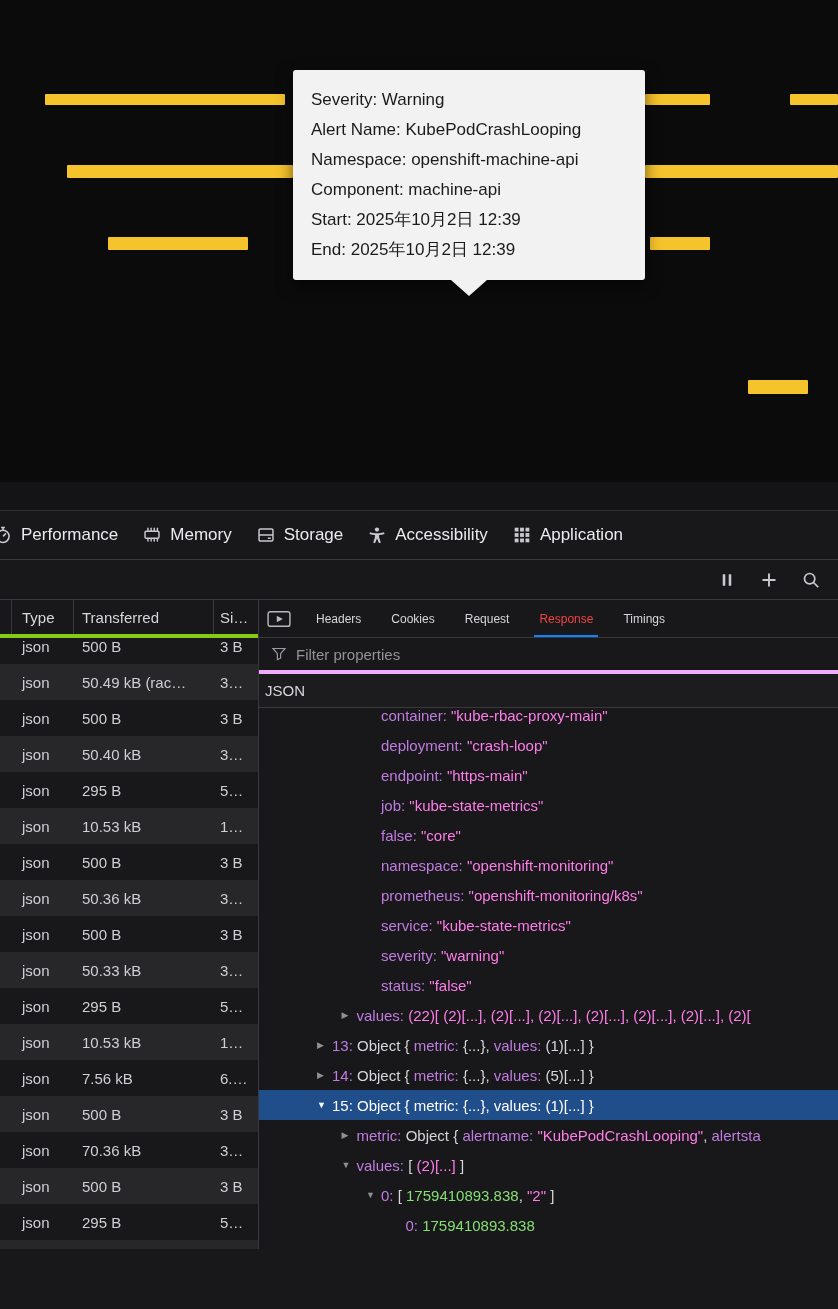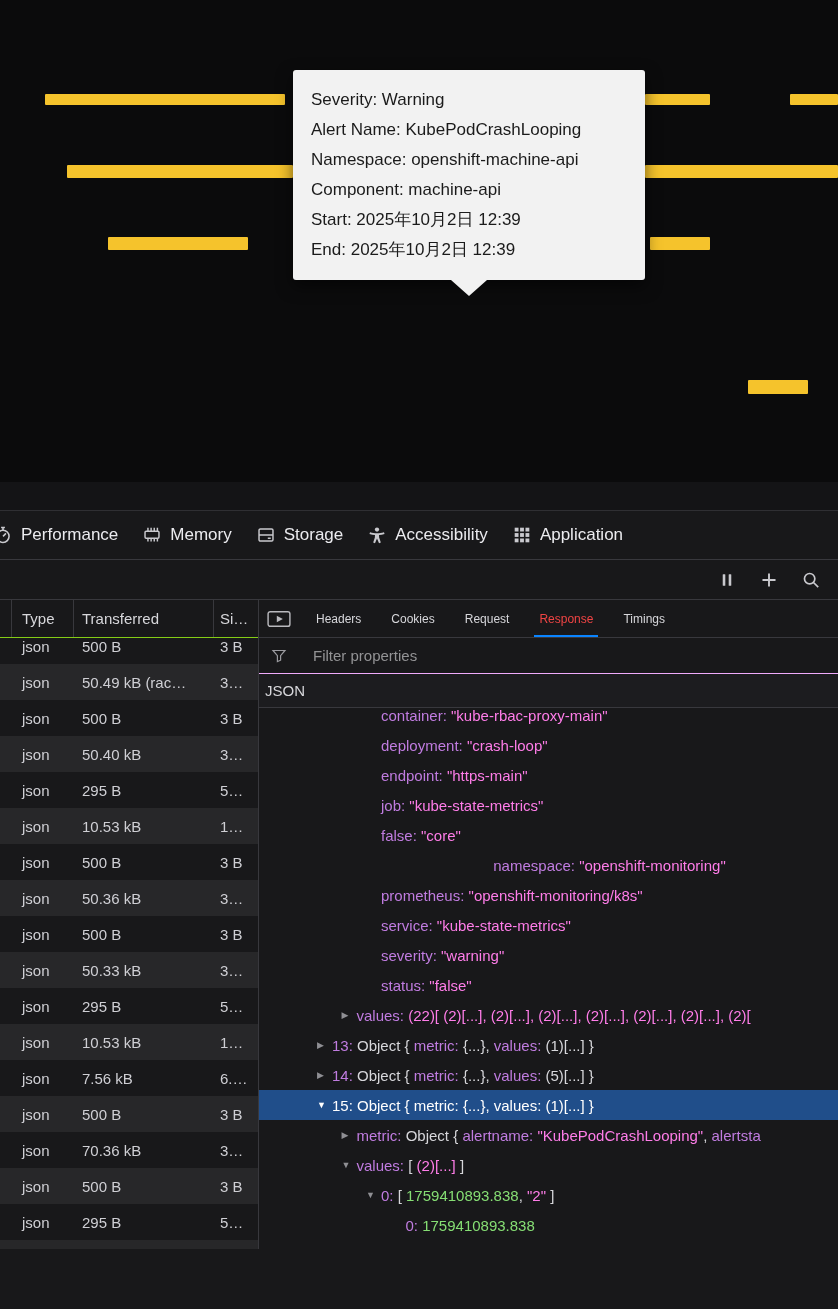--- a/index.html
+++ b/index.html
@@ -28,21 +28,21 @@
   .dt-tab:first-child { margin-left:-6px; }
 
   .dt-toolbar2 { height:40px; flex:0 0 40px; border-bottom:1px solid #38383d; display:flex;
     align-items:center; justify-content:flex-end; gap:16px; padding-right:14px; }
   .tb-btn { width:26px; height:26px; display:flex; align-items:center; justify-content:center; color:#d7d7db; }
 
   .dt-main { flex:1; display:flex; overflow:hidden; }
 
   
   .net-table { width:259px; flex:0 0 259px; border-right:1px solid #38383d; display:flex; flex-direction:column; overflow:hidden; }
-  .net-header { height:38px; flex:0 0 38px; display:flex; align-items:stretch; border-bottom:1px solid #84cc16;
+  .net-header { height:38px; flex:0 0 38px; display:flex; align-items:stretch; border-bottom:4px solid #84cc16;
     color:#d7d7db; font-size:15px; }
   .hsliver { width:12px; border-right:1px solid #38383d; }
   .net-hcell { display:flex; align-items:center; padding-left:10px; border-right:1px solid #38383d;
     white-space:nowrap; overflow:hidden; }
   .net-hcell.c0 { width:62px; }
   .net-hcell.c1 { width:140px; padding-left:8px; }
   .net-hcell.c2 { flex:1; padding-left:6px; border-right:none; }
   .net-rows { flex:1; overflow:hidden; }
   .net-rows-inner { margin-top:-10px; }
   .net-row { height:36px; display:flex; align-items:center; color:#cfcfd4; font-size:15px; }
@@ -54,22 +54,22 @@
 
   
   .detail { flex:1; display:flex; flex-direction:column; overflow:hidden; }
   .d-tabbar { height:38px; flex:0 0 38px; display:flex; align-items:stretch; border-bottom:1px solid #38383d;
     color:#d7d7db; font-size:12px; }
   .d-lead { width:24px; height:18px; color:#b9b9be; align-self:center; margin:0 10px 0 8px; display:inline-flex; }
   .d-lead svg { width:100%; height:100%; }
   .d-tab { display:flex; align-items:center; padding:0 5px; margin:0 10px; white-space:nowrap;
     border-bottom:2px solid transparent; border-top:2px solid transparent; cursor:default; }
   .d-tab.active { color:#ef4444; border-bottom-color:#0a84ff; }
-  .filter-row { height:36px; flex:0 0 36px; display:flex; align-items:center; gap:26px; padding-left:12px;
-    border-bottom:1px solid #f0abfc; }
+  .filter-row { height:36px; flex:0 0 36px; display:flex; align-items:center; gap:9px; padding-left:12px;
+    border-bottom:4px solid #f0abfc; }
   .filter-row .icon { width:16px; height:16px; color:#9a9a9f; }
   .filter-input { flex:1; background:transparent; border:none; outline:none; color:#d7d7db; font-size:15px;
     font-family:"Liberation Sans", sans-serif; }
   .filter-input::placeholder { color:#939395; }
   .json-head { height:34px; flex:0 0 34px; display:flex; align-items:center; padding-left:6px;
     border-bottom:1px solid #38383d; color:#d7d7db; font-size:15px; background:#1c1c1f; }
   .tree { flex:1; overflow:hidden; font-size:15px; }
   .tree-inner { margin-top:-8px; }
   .line { height:30px; display:flex; align-items:center; white-space:pre; overflow:hidden; }
   .line.selected { background:#204e8a; }
@@ -334,21 +334,21 @@
         <div class="json-head">
           <span>JSON</span>
         </div>
         <div class="tree">
           <div class="tree-inner">
               <div class="line" style="padding-left: 107px;"><span class="arrow"></span><span class="seg seg-key">container:</span><span class="seg seg-str"> "kube-rbac-proxy-main"</span></div>
               <div class="line" style="padding-left: 107px;"><span class="arrow"></span><span class="seg seg-key">deployment:</span><span class="seg seg-str"> "crash-loop"</span></div>
               <div class="line" style="padding-left: 107px;"><span class="arrow"></span><span class="seg seg-key">endpoint:</span><span class="seg seg-str"> "https-main"</span></div>
               <div class="line" style="padding-left: 107px;"><span class="arrow"></span><span class="seg seg-key">job:</span><span class="seg seg-str"> "kube-state-metrics"</span></div>
               <div class="line" style="padding-left: 107px;"><span class="arrow"></span><span class="seg seg-key">false:</span><span class="seg seg-str"> "core"</span></div>
-              <div class="line" style="padding-left: 107px; justify-content: center;"><span class="arrow"></span><span class="seg seg-key">namespace:</span><span class="seg seg-str"> "openshift-monitoring"</span></div>
+              <div class="line" style="padding-left: 107px;"><span class="arrow"></span><span class="seg seg-key">namespace:</span><span class="seg seg-str"> "openshift-monitoring"</span></div>
               <div class="line" style="padding-left: 107px;"><span class="arrow"></span><span class="seg seg-key">prometheus:</span><span class="seg seg-str"> "openshift-monitoring/k8s"</span></div>
               <div class="line" style="padding-left: 107px;"><span class="arrow"></span><span class="seg seg-key">service:</span><span class="seg seg-str"> "kube-state-metrics"</span></div>
               <div class="line" style="padding-left: 107px;"><span class="arrow"></span><span class="seg seg-key">severity:</span><span class="seg seg-str"> "warning"</span></div>
               <div class="line" style="padding-left: 107px;"><span class="arrow"></span><span class="seg seg-key">status:</span><span class="seg seg-str"> "false"</span></div>
               <div class="line" style="padding-left: 82.5px;"><span class="arrow">▶</span><span class="seg seg-key">values:</span><span class="seg seg-arr"> (22)[ (2)[...], (2)[...], (2)[...], (2)[...], (2)[...], (2)[...], (2)[</span></div>
               <div class="line" style="padding-left: 58px;"><span class="arrow">▶</span><span class="seg seg-key">13:</span><span class="seg seg-plain"> Object { </span><span class="seg seg-key">metric:</span><span class="seg seg-plain"> {...}, </span><span class="seg seg-key">values:</span><span class="seg seg-plain"> (1)[...] }</span></div>
               <div class="line" style="padding-left: 58px;"><span class="arrow">▶</span><span class="seg seg-key">14:</span><span class="seg seg-plain"> Object { </span><span class="seg seg-key">metric:</span><span class="seg seg-plain"> {...}, </span><span class="seg seg-key">values:</span><span class="seg seg-plain"> (5)[...] }</span></div>
               <div class="line selected" style="padding-left: 58px;"><span class="arrow">▼</span><span class="seg seg-key">15:</span><span class="seg seg-plain"> Object { </span><span class="seg seg-key">metric:</span><span class="seg seg-plain"> {...}, </span><span class="seg seg-key">values:</span><span class="seg seg-plain"> (1)[...] }</span></div>
               <div class="line" style="padding-left: 82.5px;"><span class="arrow">▶</span><span class="seg seg-key">metric:</span><span class="seg seg-plain"> Object { </span><span class="seg seg-key">alertname:</span><span class="seg seg-str"> "KubePodCrashLooping"</span><span class="seg seg-plain">, </span><span class="seg seg-key">alertsta</span></div>
               <div class="line" style="padding-left: 82.5px;"><span class="arrow">▼</span><span class="seg seg-key">values:</span><span class="seg seg-plain"> [ </span><span class="seg seg-arr">(2)[...]</span><span class="seg seg-plain"> ]</span></div>

